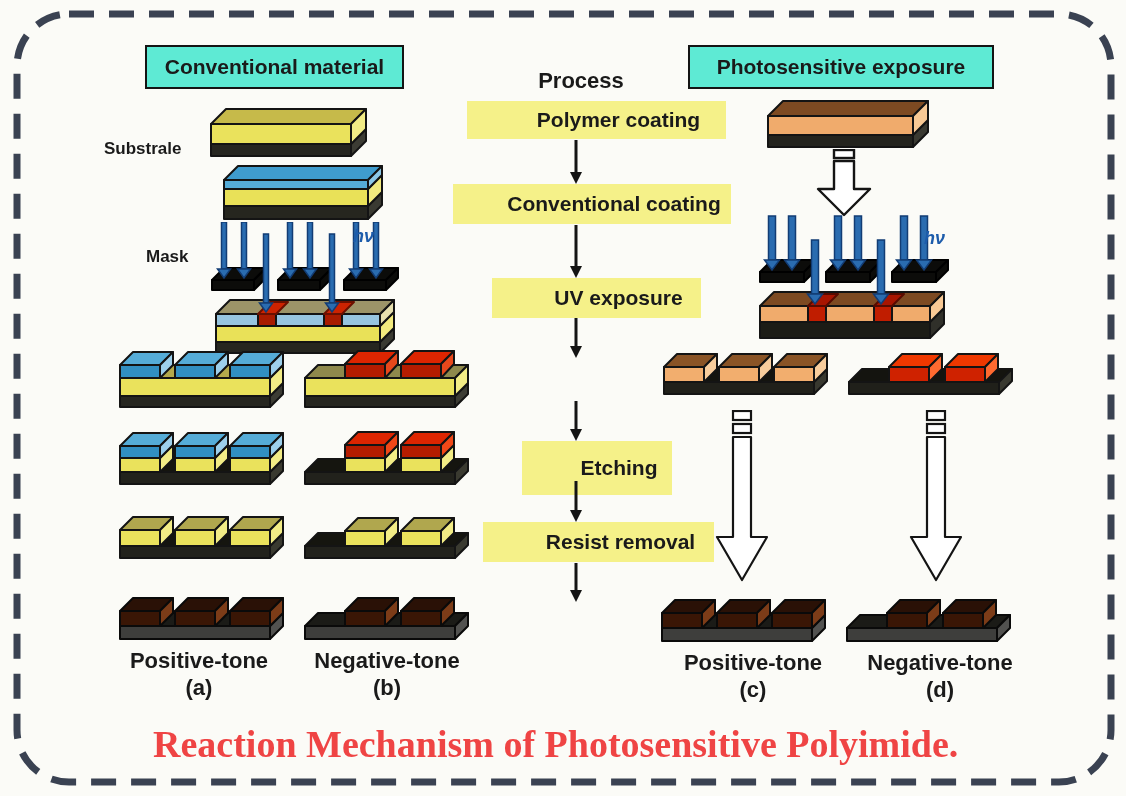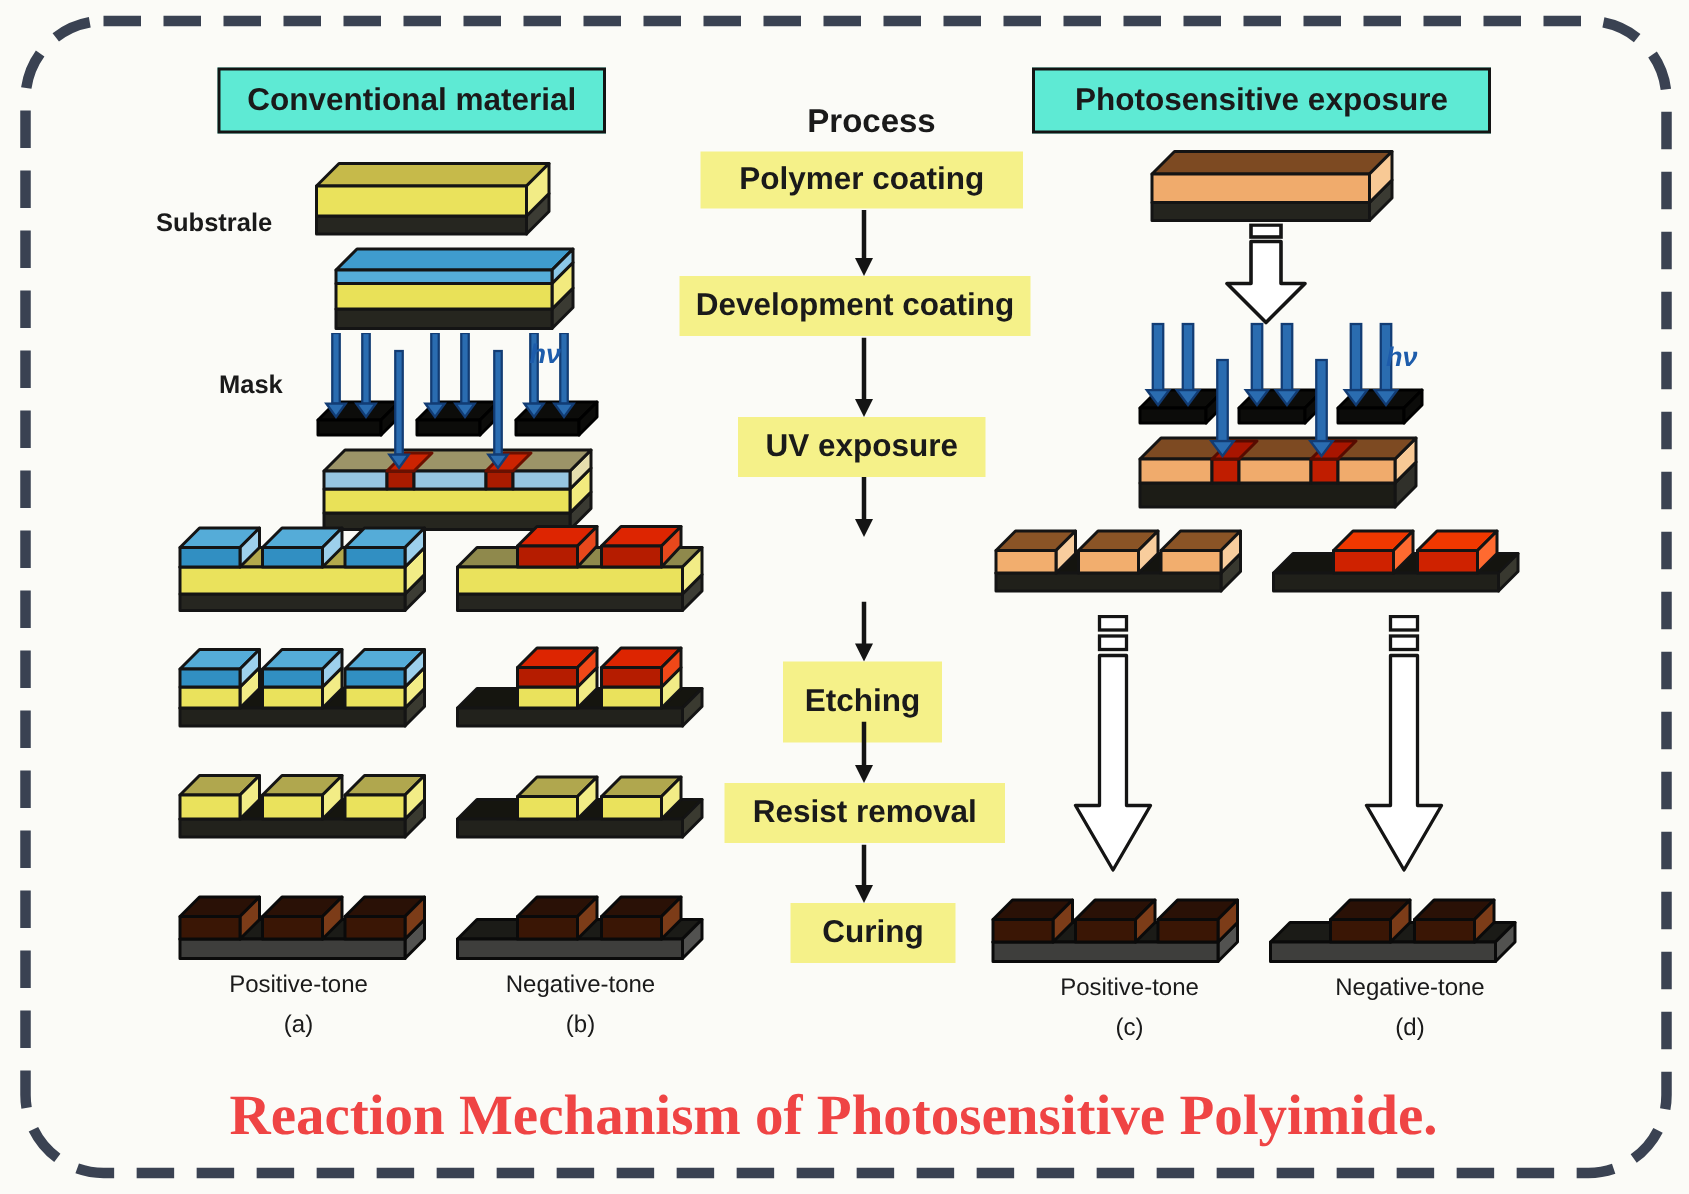--- a/index.html
+++ b/index.html
@@ -10,25 +10,25 @@
   }
   .abs{position:absolute;}
   .hdr{
     background:#5eead4;border:2.5px solid #141414;
     display:flex;align-items:center;justify-content:center;
     font-weight:bold;font-size:21px;white-space:nowrap;
   }
   .ptitle{font-weight:bold;font-size:22px;text-align:center;white-space:nowrap;}
   .step{
     background:#f5f189;display:flex;align-items:center;justify-content:center;
-    font-weight:bold;font-size:21px;white-space:nowrap;
+    font-weight:bold;font-size:21px;white-space:nowrap;padding-left:44px;
   }
   .small-lbl{font-weight:bold;font-size:17px;text-align:left;white-space:nowrap;}
   .hv{font-weight:bold;font-style:italic;font-size:18px;color:#1d5cab;white-space:nowrap;}
-  .result{font-weight:normal;font-size:16px;text-align:center;white-space:nowrap;}
+  .result{font-weight:bold;font-size:22px;text-align:center;white-space:nowrap;}
   .caption{
     font-family:"Liberation Serif",serif;font-weight:bold;font-size:38px;
     color:#ef4444;text-align:center;white-space:nowrap;
   }
   svg{display:block;}
 </style>
 </head>
 <body>
 
 <div id="canvas">
@@ -36,25 +36,24 @@
   <svg class="abs" style="left:0;top:0" width="1126" height="796">
     <rect x="17" y="14" width="1094" height="768" rx="52" ry="52" fill="none" stroke="#3a4252" stroke-width="7" stroke-dasharray="25 15"></rect>
   </svg>
 
   <div class="abs hdr" style="left:145px;top:45px;width:255px;height:40px">Conventional material</div>
   <div class="abs hdr" style="left:688px;top:45px;width:302px;height:40px">Photosensitive exposure</div>
 
   <div class="abs ptitle" style="left:516px;top:68px;width:130px">Process</div>
 
   <div class="abs step" style="left:467px;top:101px;width:215px;height:38px">Polymer coating</div>
-  <div class="abs step" style="left:453px;top:184px;width:234px;height:40px">Development coating</div>
+  <div class="abs step" style="left:453px;top:184px;width:234px;height:40px">Conventional coating</div>
   <div class="abs step" style="left:492px;top:278px;width:165px;height:40px">UV exposure</div>
   <div class="abs step" style="left:522px;top:441px;width:106px;height:54px">Etching</div>
   <div class="abs step" style="left:483px;top:522px;width:187px;height:40px">Resist removal</div>
-  <div class="abs step" style="left:527px;top:602px;width:110px;height:40px">Curing</div>
 
   <svg class="abs" style="left:568px;top:140px" width="16" height="44">
     <rect x="6.5" y="0" width="3" height="33" fill="#141414"></rect>
       <polygon points="2,32 14,32 8,44" fill="#141414"></polygon>
   </svg>
   <svg class="abs" style="left:568px;top:225px" width="16" height="53">
     <rect x="6.5" y="0" width="3" height="42" fill="#141414"></rect>
       <polygon points="2,41 14,41 8,53" fill="#141414"></polygon>
   </svg>
   <svg class="abs" style="left:568px;top:318px" width="16" height="40">

